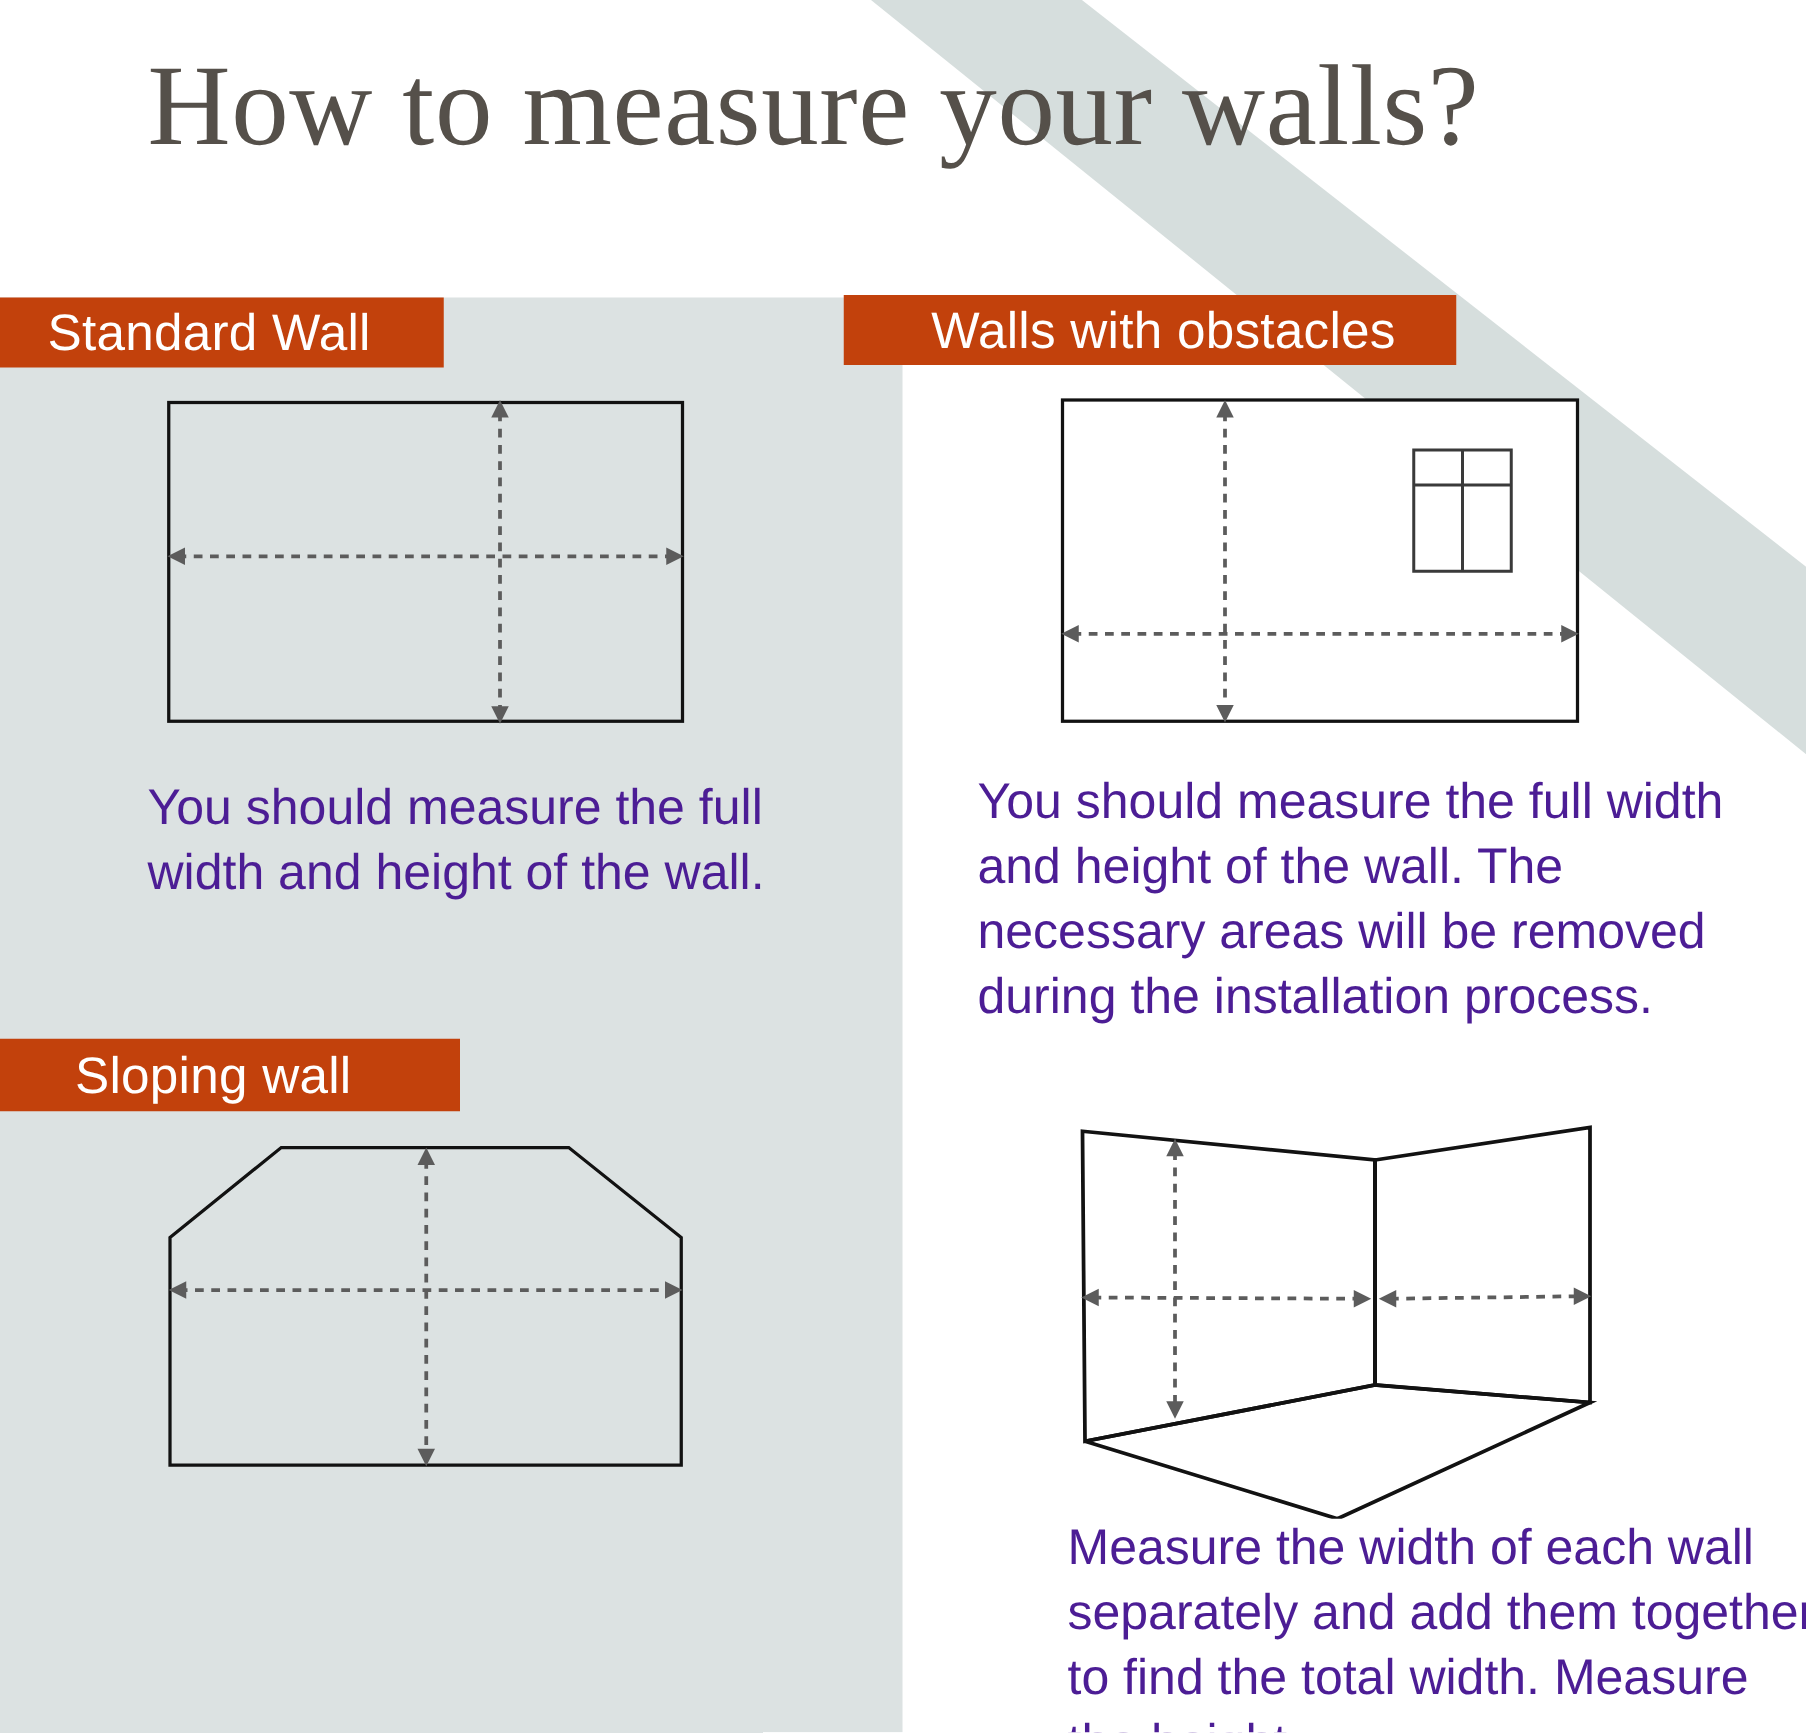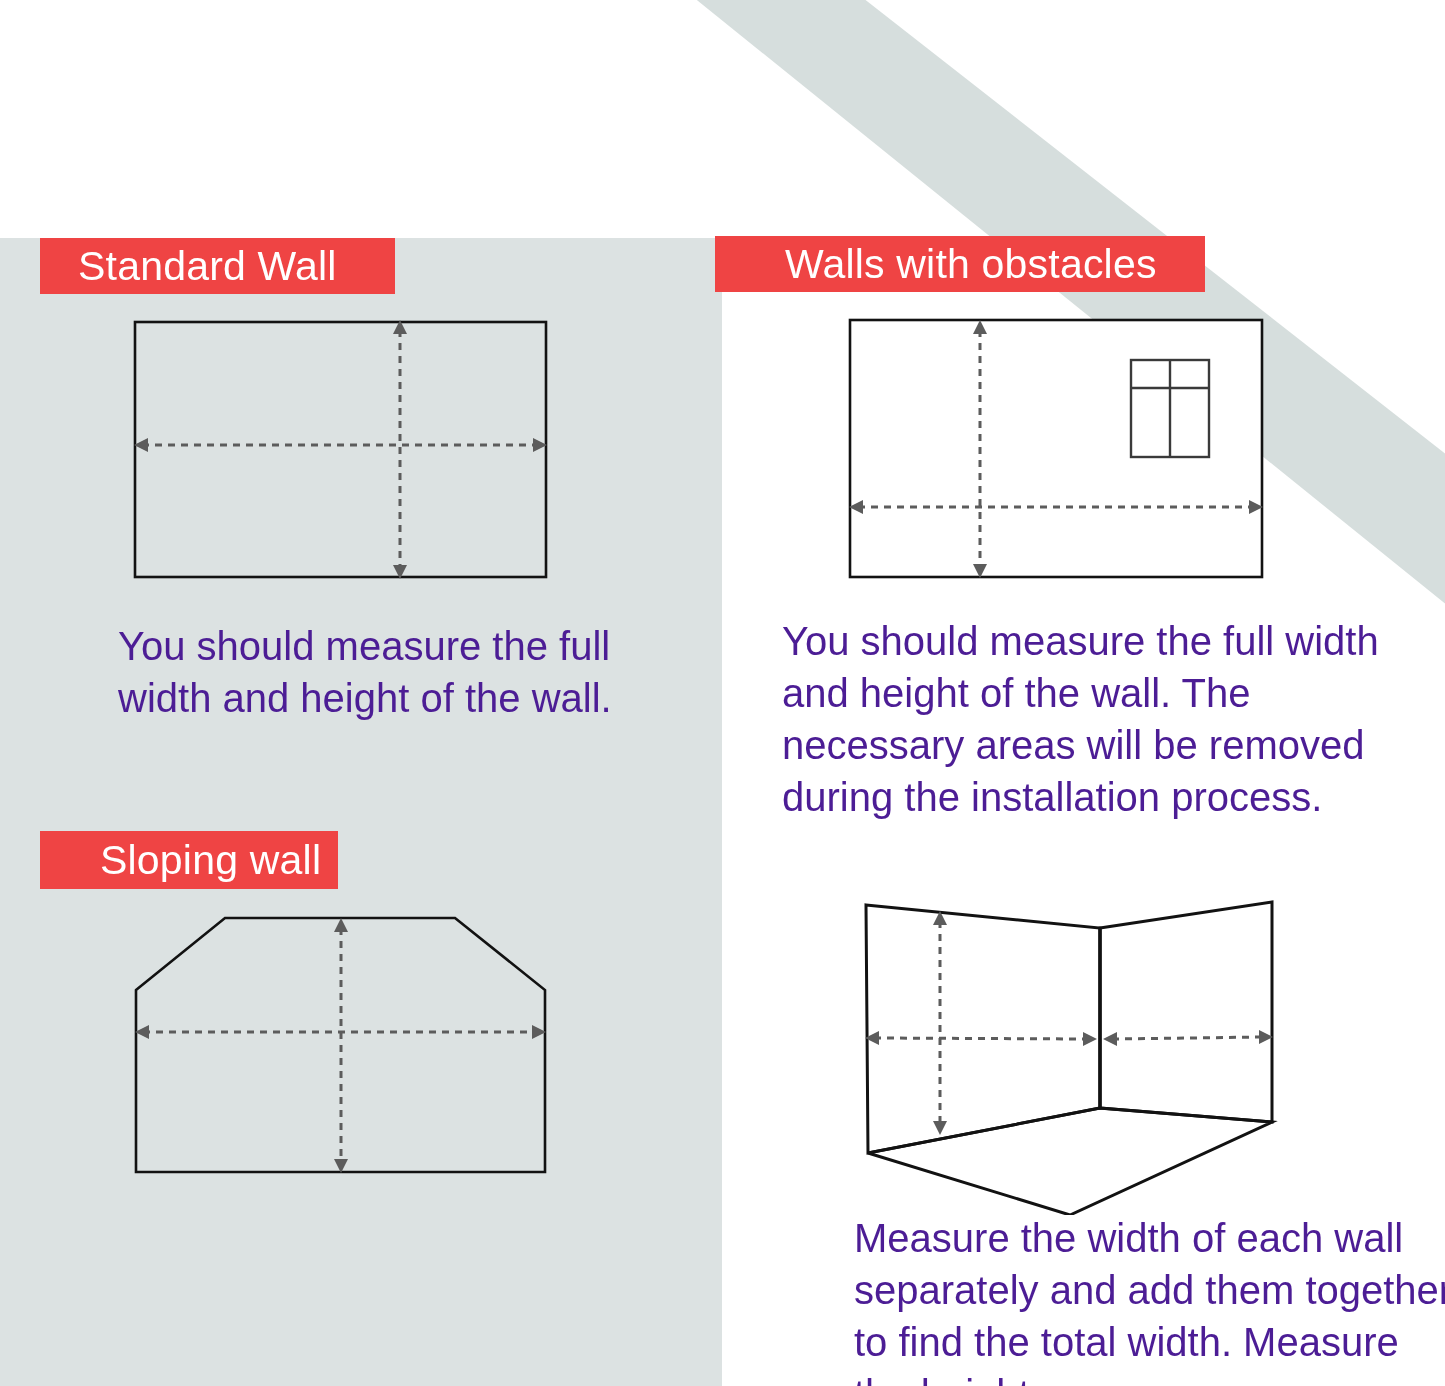--- a/index.html
+++ b/index.html
@@ -46,45 +46,44 @@
     font-size: 92px;
     line-height: 1.05;
     color: #55504a;
     letter-spacing: 0.5px;
     white-space: nowrap;
   }
 
   
   .badge {
     position: absolute;
-    background: #ef4444;
+    background: #c2410c;
     color: #ffffff;
     display: flex;
     align-items: center;
     box-sizing: border-box;
     font-size: 41px;
     line-height: 1;
     letter-spacing: 0.2px;
     white-space: nowrap;
-    margin-left: 40px;
   }
   #badge-standard {
     left: 0; top: 238px;
     width: 355px; height: 56px;
     padding-left: 38px;
   }
   #badge-obstacles {
     left: 675px; top: 236px;
     width: 490px; height: 56px;
     padding-left: 70px;
     text-align: right;
   }
   #badge-sloping {
     left: 0; top: 831px;
-    width: 298px; height: 58px;
+    width: 368px; height: 58px;
     padding-left: 60px;
   }
   #badge-manysided {
     left: 722px; top: 830px;
     width: 424px; height: 58px;
     padding-left: 50px;
     font-family: "DejaVu Sans", sans-serif;
     font-size: 39px;
   }
 
@@ -143,20 +142,21 @@
 <body>
 
 <div id="page">
 
   <div id="left-panel"></div>
 
   <svg id="stripe-layer" viewBox="0 0 1445 1386" preserveAspectRatio="none">
     <polygon points="672,-20 840,-20 1530,520 1530,672" fill="#d6dedd"></polygon>
   </svg>
 
+  <div id="page-title">How to measure your walls?</div>
 
   <div class="badge" id="badge-standard">
     <span>Standard Wall</span>
   </div>
 
   <svg class="diagram" id="diagram-standard" viewBox="0 0 470 300">
     <rect class="wall-outline wall-fill-panel" x="25" y="22" width="411" height="255"></rect>
 
     <line class="dim-line" x1="32" y1="145" x2="429" y2="145"></line>
     <polygon class="arrow-head" points="24,145 38,138 38,152"></polygon>

